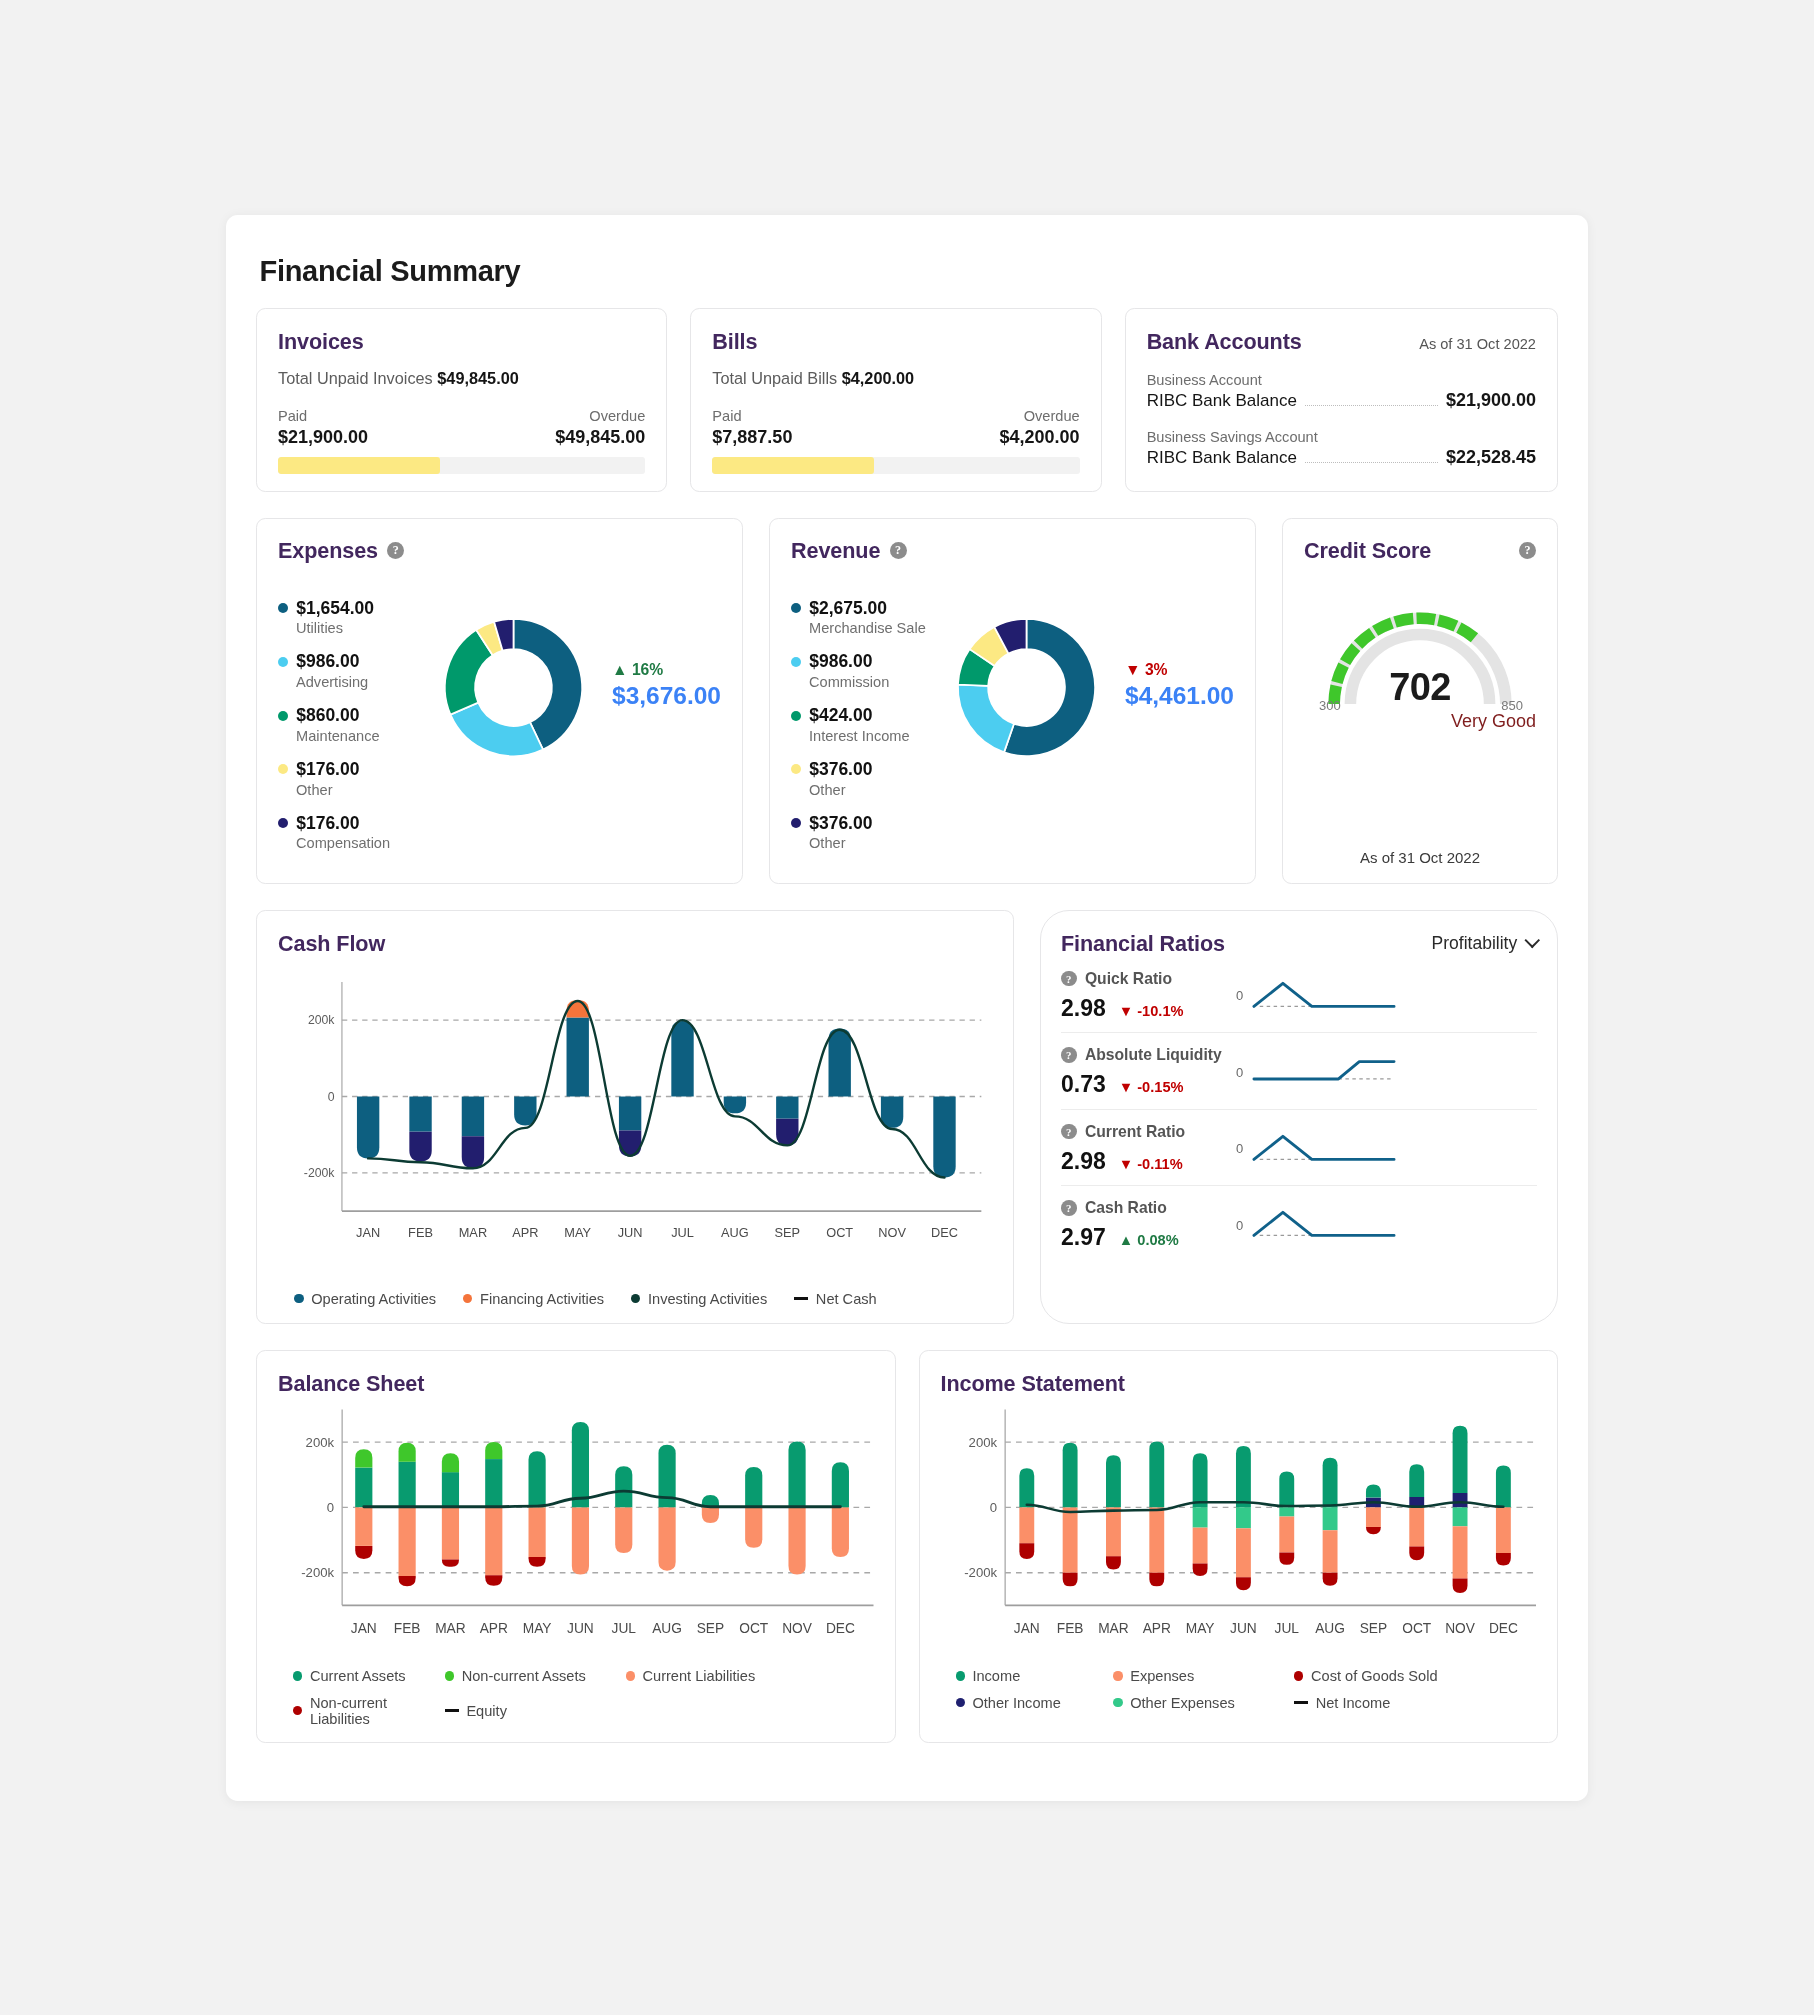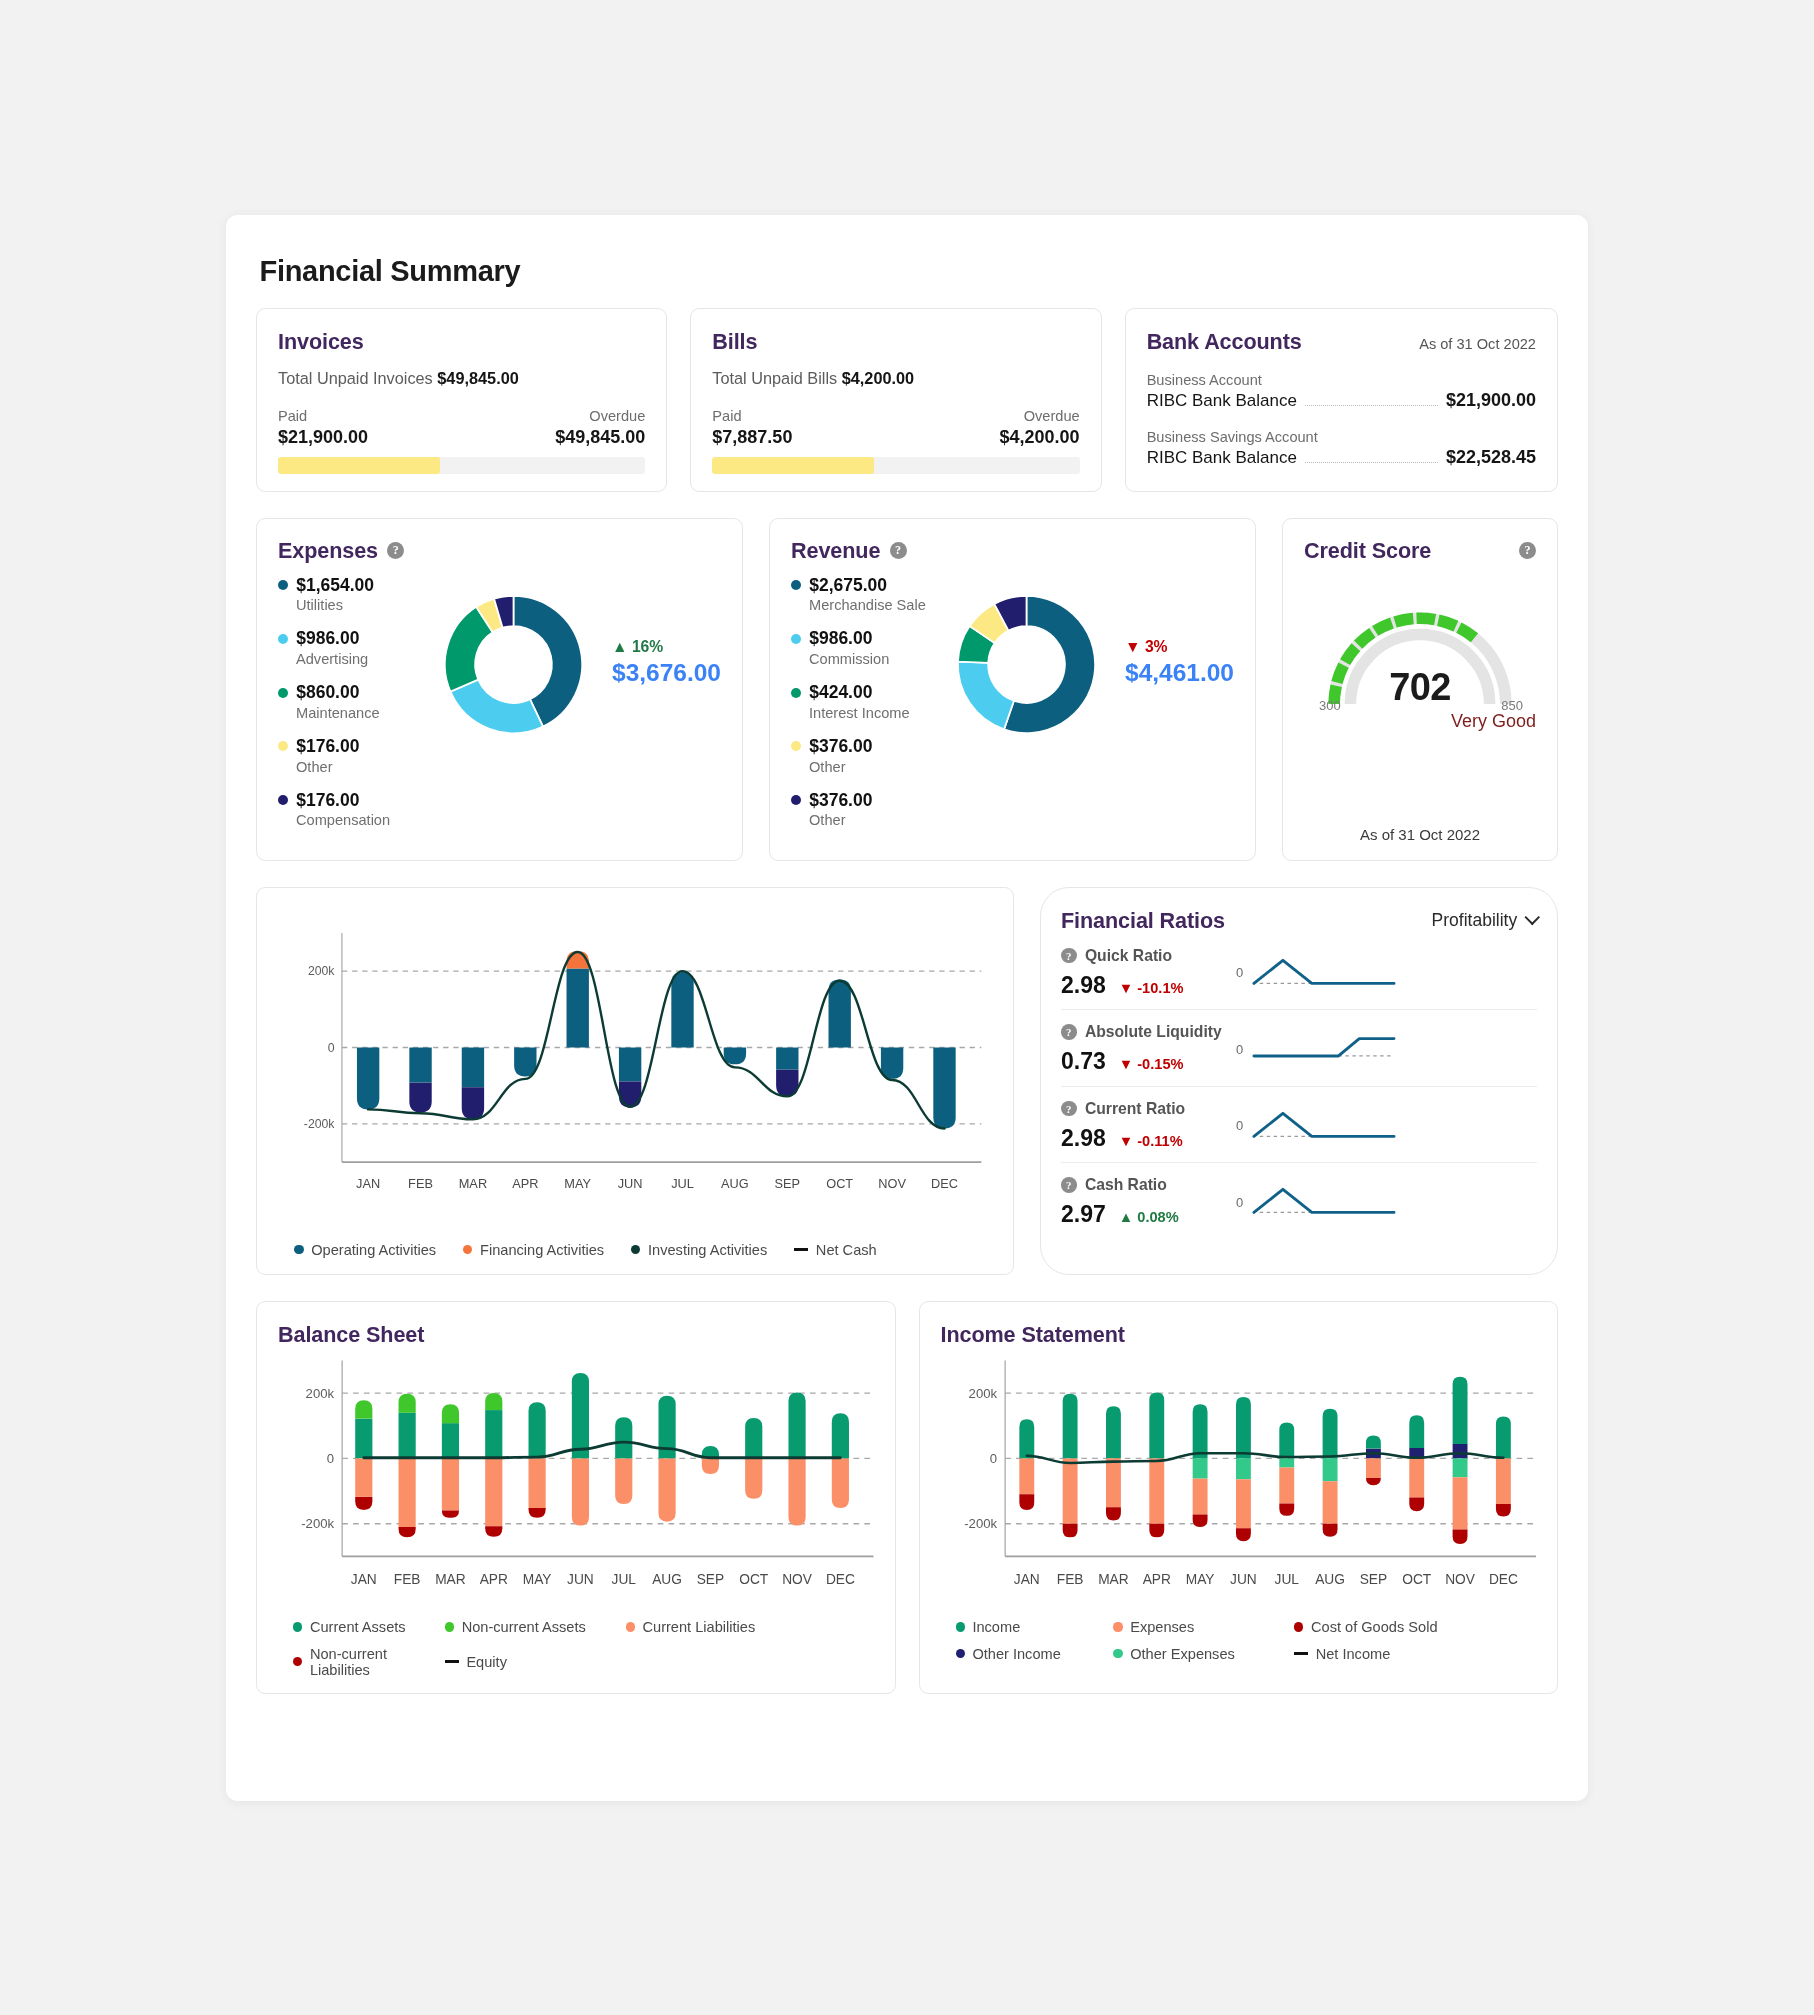--- a/index.html
+++ b/index.html
@@ -58,21 +58,21 @@
   .dcard.rev { flex: 1.40; }
   .dcard.cs  { flex: 1.00; }
   .title-row { display: flex; align-items: center; gap: 9.3px; }
   .qmark {
     width: 17px; height: 17px; border-radius: 50%;
     background: #8c8c8c; color: #fff; font-size: 12.2px; font-weight: 700;
     display: flex; align-items: center; justify-content: center;
     font-family: "Liberation Serif", serif;
   }
   .qmark.sm { width: 15.7px; height: 15.7px; font-size: 11px; }
-  .donut-body { display: flex; align-items: flex-start; margin-top: 5px; }
+  .donut-body { display: flex; align-items: flex-start; margin-top: 28px; }
   .legend-col { width: 157px; padding-top: 5.8px; }
   .lg-item { margin-bottom: 15px; }
   .lg-top { display: flex; align-items: center; gap: 8.2px; }
   .lg-dot { width: 10px; height: 10px; border-radius: 50%; flex: none; }
   .lg-amt { font-size: 17.5px; font-weight: 700; color: #111; }
   .lg-cat { font-size: 14.6px; color: #6f6f6f; margin-left: 18px; margin-top: 1.7px; }
   .donut-wrap { position: relative; width: 157px; height: 157px; margin-top: 17.5px; }
   .donut-side { padding-top: 69px; margin-left: 20px; }
   .pct { font-size: 15.7px; font-weight: 700; }
   .pct.up { color: #1f7a44; }
@@ -348,20 +348,21 @@
         <div class="gauge-min">300</div>
         <div class="gauge-max">850</div>
       </div>
       <div class="cs-asof">As of 31 Oct 2022</div>
     </div>
   </div>
 
   <div class="row3">
 
     <div class="card cfcard">
+      <div class="card-title">Cash Flow</div>
       <svg id="cf-chart" width="100%" height="327" viewBox="0 0 1340 560">
           <line x1="120" y1="20" x2="120" y2="450" stroke="#9e9e9e" stroke-width="2"></line>
           <line x1="120" y1="450" x2="1320" y2="450" stroke="#9e9e9e" stroke-width="3"></line>
           <line x1="120" y1="91.66666666666666" x2="1320" y2="91.66666666666666" stroke="#a8a8a8" stroke-width="2.5" stroke-dasharray="10 9"></line>
           <text x="106" y="99.66666666666666" text-anchor="end" class="tick">200k</text>
           <line x1="120" y1="235" x2="1320" y2="235" stroke="#a8a8a8" stroke-width="2.5" stroke-dasharray="10 9"></line>
           <text x="106" y="243" text-anchor="end" class="tick">0</text>
           <line x1="120" y1="378.33333333333337" x2="1320" y2="378.33333333333337" stroke="#a8a8a8" stroke-width="2.5" stroke-dasharray="10 9"></line>
           <text x="106" y="386.33333333333337" text-anchor="end" class="tick">-200k</text>
           <path d="M 148.16666666666666 330.1 L 148.16666666666666 235  L 190.16666666666666 235  L 190.16666666666666 330.1 Q 190.16666666666666 351.1 169.16666666666666 351.1 L 169.16666666666666 351.1 Q 148.16666666666666 351.1 148.16666666666666 330.1 Z" fill="#0d5f80"></path>

